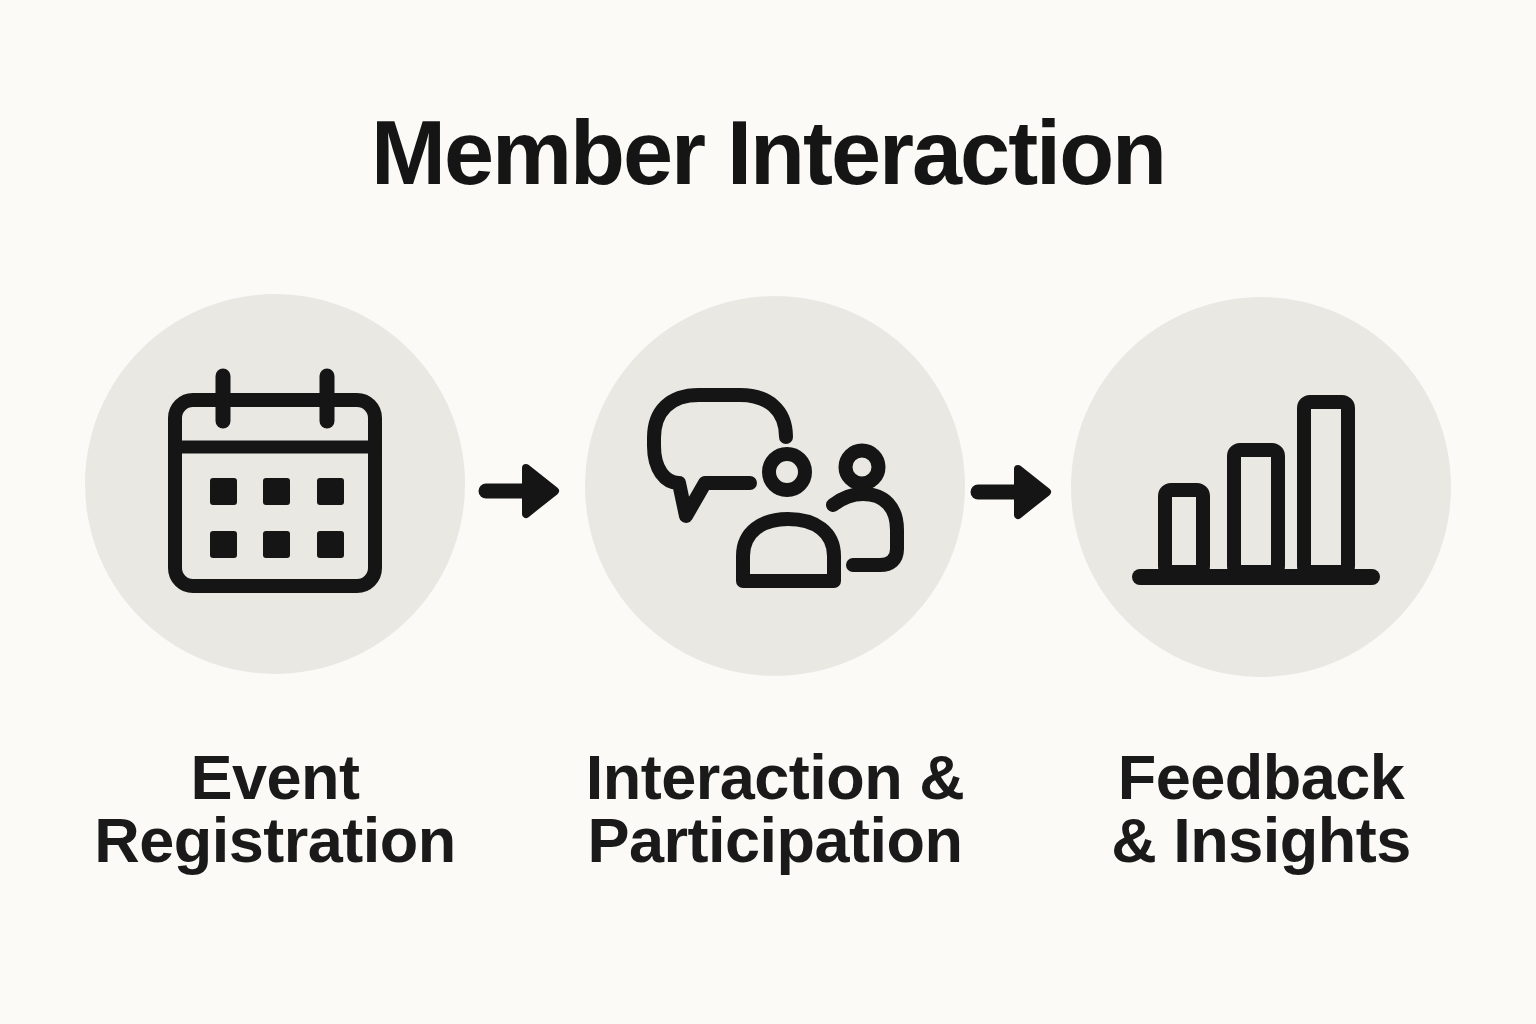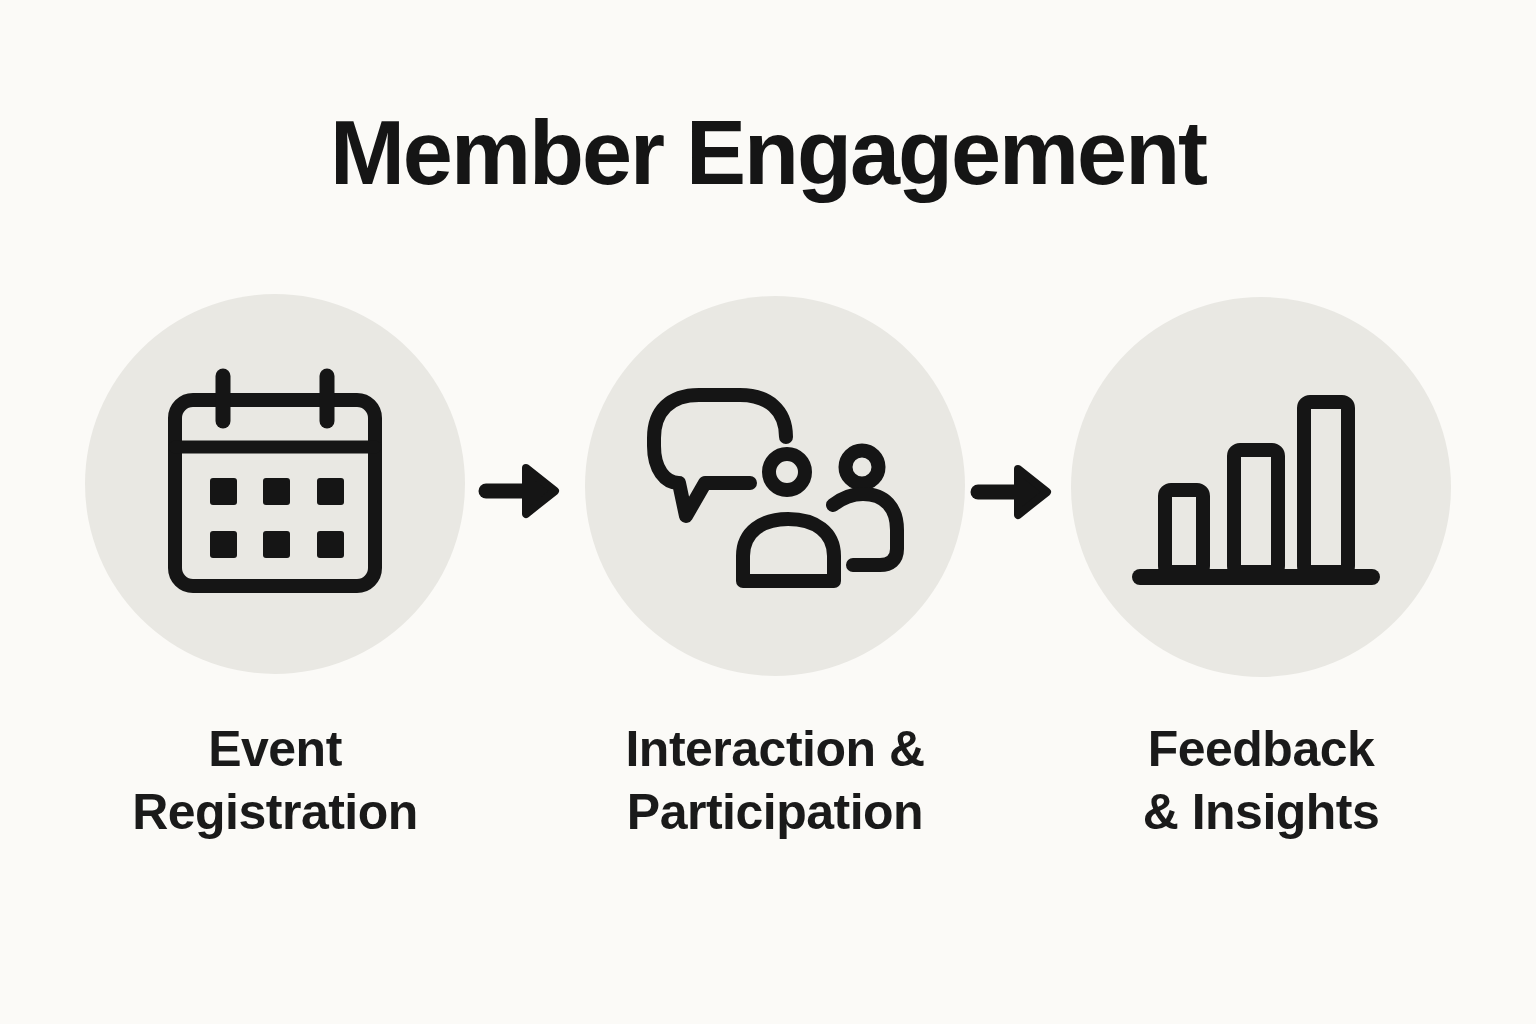--- a/index.html
+++ b/index.html
@@ -28,35 +28,35 @@
   .circle-1{left:85px;top:294px;}
   .circle-2{left:585px;top:296px;}
   .circle-3{left:1071px;top:297px;}
 
   .arrow{position:absolute;width:100px;height:80px;color:var(--ink);}
   .arrow-1{left:470px;top:450px;}
   .arrow-2{left:965px;top:450px;}
   .arrow svg{width:100%;height:100%;}
 
   .step-label{
-    position:absolute;top:718px;width:500px;
+    position:absolute;top:746px;width:500px;
     text-align:center;white-space:pre-line;
-    font-size:50px;line-height:63px;font-weight:700;
+    font-size:63px;line-height:63px;font-weight:700;
     letter-spacing:-0.5px;color:var(--text);
   }
   .label-1{left:25px;}
   .label-2{left:525px;}
   .label-3{left:1011px;}
 </style>
 </head>
 <body>
 
 <div class="canvas">
 
-  <h1 class="title">Member Engagement</h1>
+  <h1 class="title">Member Interaction</h1>
 
   <div class="step-circle circle-1">
     <svg viewBox="85 294 380 380" fill="none" stroke="currentColor" stroke-width="14" stroke-linecap="round" stroke-linejoin="round">
       <rect x="175" y="400" width="200" height="186" rx="18"></rect>
       <line x1="175" y1="447" x2="375" y2="447" stroke-width="13"></line>
       <line x1="223" y1="376" x2="223" y2="421" stroke-width="15"></line>
       <line x1="327" y1="376" x2="327" y2="421" stroke-width="15"></line>
       <g fill="currentColor" stroke="none">
         <rect x="210" y="478" width="27" height="27" rx="3"></rect>
         <rect x="263" y="478" width="27" height="27" rx="3"></rect>

